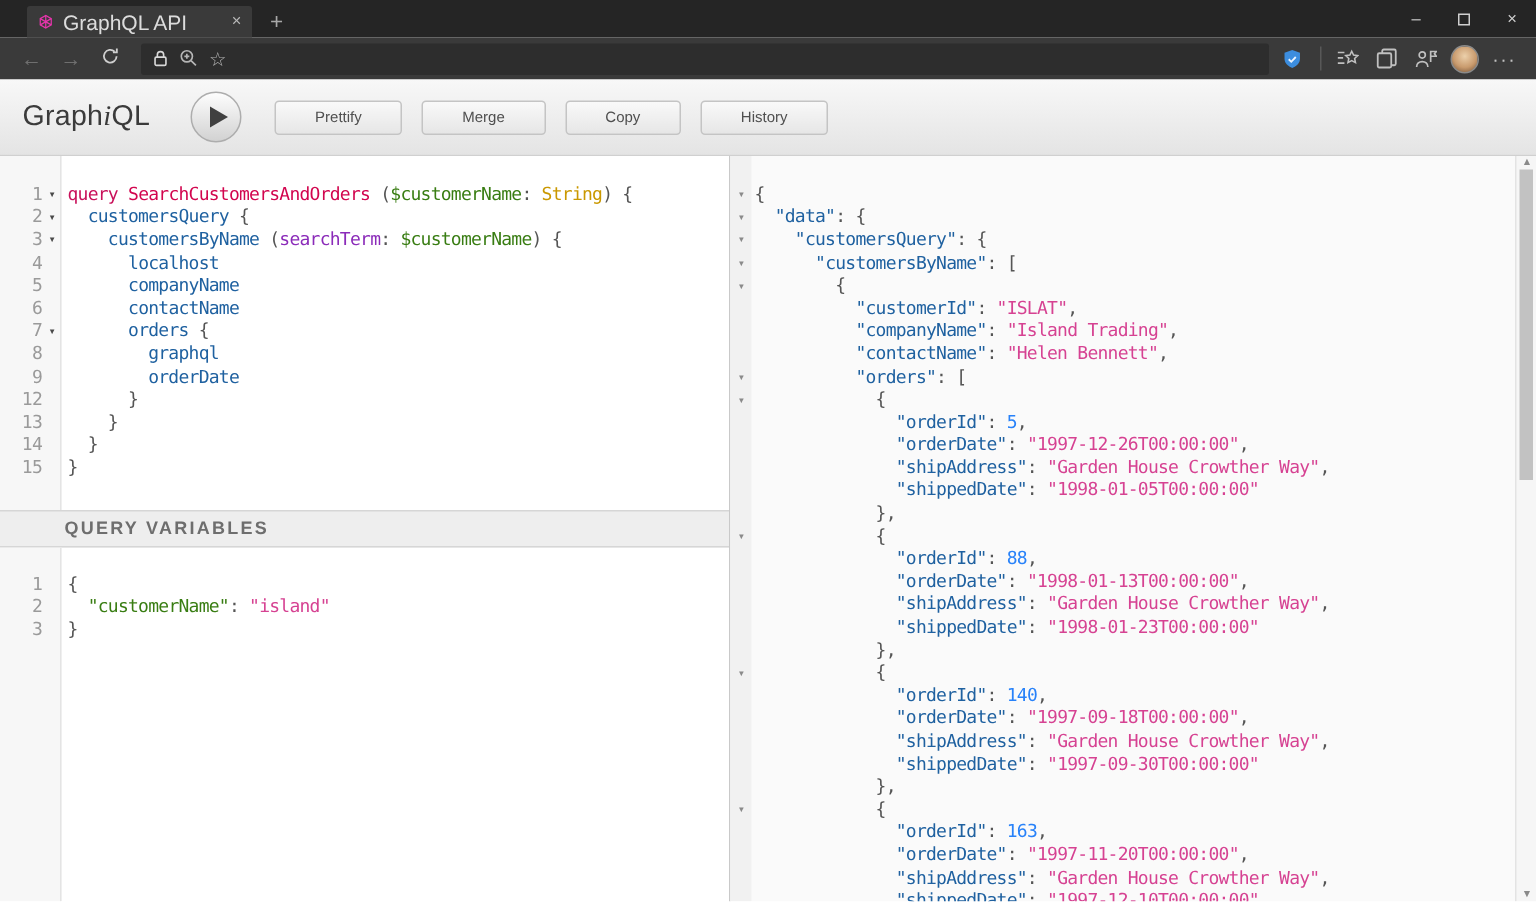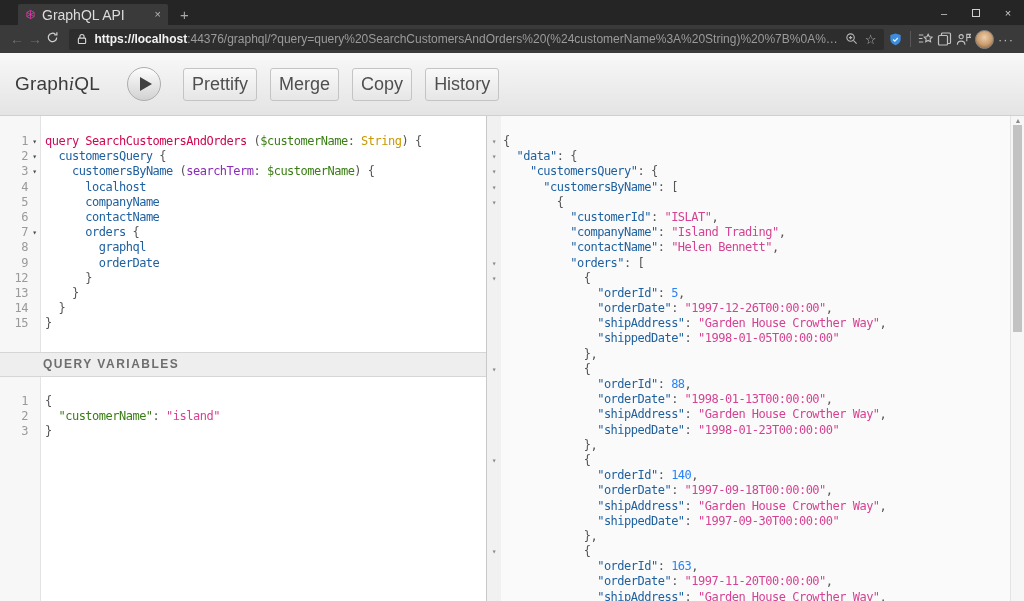--- a/index.html
+++ b/index.html
@@ -28,31 +28,31 @@
   .urltext .u-dim  { color:#9b9b9b; }
   .field-icon { color:#b5b5b5; font-size:13px; line-height:13px; }
   .chrome-icon { width:26px; display:flex; align-items:center; justify-content:center; color:#c0c0c0; }
   .vdiv { width:1px; height:16px; background:#585858; margin:0 3px; }
   .avatar { width:19px; height:19px; border-radius:50%;
             background:radial-gradient(circle at 50% 38%, #ecd0ab 0%, #c99b6e 55%, #6e4e33 100%);
             border:1px solid #8a8a8a; }
   .dots { color:#c0c0c0; font-size:13px; letter-spacing:1px; }
 
   
-  .gql-header { height:63px; background:linear-gradient(#f8f8f8,#e4e4e4);
+  .gql-header { height:51px; background:linear-gradient(#f8f8f8,#e4e4e4);
                 border-bottom:1px solid #d0d0d0; display:flex; align-items:center; }
   .gql-logo { margin-left:15px; font-size:19px; color:#3b3b3b; letter-spacing:0.2px; }
   .gql-logo em { font-family:"Liberation Serif", serif; font-style:italic; }
   .exec-btn { width:34px; height:34px; border-radius:50%; margin-left:27px;
               background:linear-gradient(#fdfdfd,#d2d2d2); border:1px solid #adadad;
               display:flex; align-items:center; justify-content:center; }
   .play-tri { width:0; height:0; border-left:12px solid #404040;
               border-top:7px solid transparent; border-bottom:7px solid transparent; margin-left:4px; }
   .tb-btn { background:linear-gradient(#f9f9f9,#e6e6e6); border:1px solid #c4c4c4; border-radius:3px;
-            color:#4f4f4f; font-size:18px; padding:5px 8px; margin-left:13px; }
+            color:#4f4f4f; font-size:10px; padding:5px 26px; margin-left:13px; }
   .tb-btn.first { margin-left:22px; }
   .docs-wrap { margin-left:auto; display:flex; align-items:center; align-self:stretch; }
   .hdr-div { width:1px; background:#d0d0d0; align-self:stretch; }
   .docs { display:flex; align-items:center; gap:7px; padding:0 26px 0 20px;
           color:#2f71b7; font-size:15px; }
 
   
   .main { display:flex; height:497px; }
   .mono, .code, .ln, .fold { font-family:"DejaVu Sans Mono","Liberation Mono",monospace;
           font-size:12px; letter-spacing:-0.5px; }
@@ -128,21 +128,20 @@
     <svg width="13" height="13" viewBox="0 0 16 16" fill="none" stroke="#cfcfcf" stroke-width="1.5">
       <path d="M13.2 8a5.2 5.2 0 1 1-1.6-3.8"></path>
         <path d="M13.4 1.6v3.2h-3.2"></path>
     </svg>
   </span>
   <div class="urlfield">
     <svg width="10" height="12" viewBox="0 0 11 13" fill="none" stroke="#d8d8d8" stroke-width="1.2">
       <rect x="1.5" y="5.5" width="8" height="6" rx="1"></rect>
       <path d="M3.2 5.5V3.8a2.3 2.3 0 0 1 4.6 0v1.7"></path>
     </svg>
-    <span class="urltext"><span class="u-bold">https://localhost</span><span class="u-dim">:44376/graphql/?query=query%20SearchCustomersAndOrders%20(%24customerName%3A%20String)%20%7B%0A%…</span></span>
     <span class="field-icon">
       <svg width="13" height="13" viewBox="0 0 14 14" fill="none" stroke="#b5b5b5" stroke-width="1.2">
         <circle cx="6" cy="6" r="4"></circle>
           <path d="M9 9l3.5 3.5M4.2 6h3.6M6 4.2v3.6"></path>
       </svg>
     </span>
     <span class="field-icon">☆</span>
   </div>
   <span class="chrome-icon">
     <svg width="15" height="15" viewBox="0 0 16 16">

